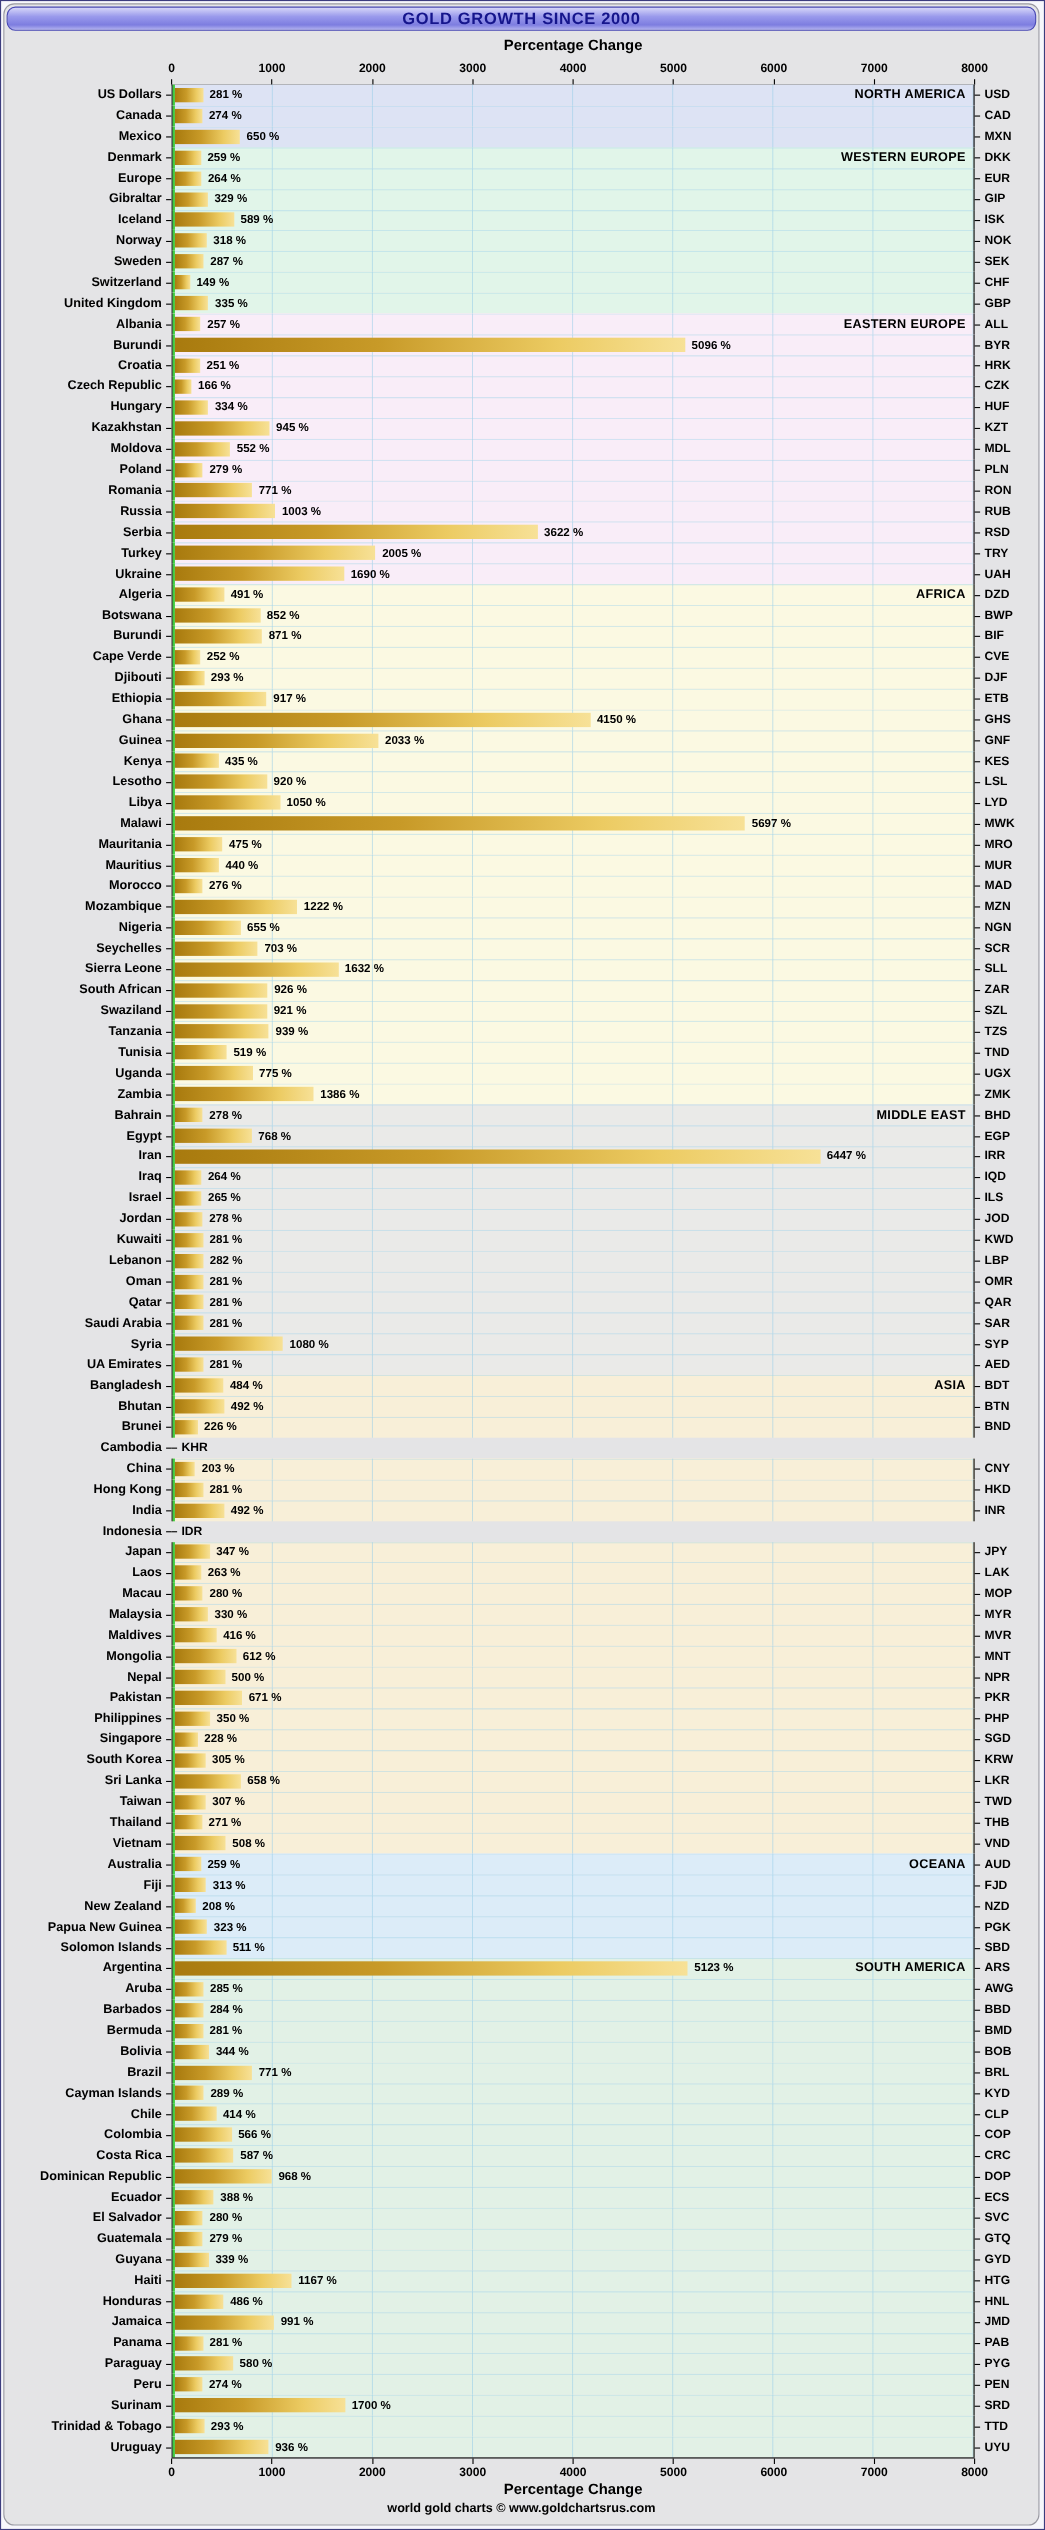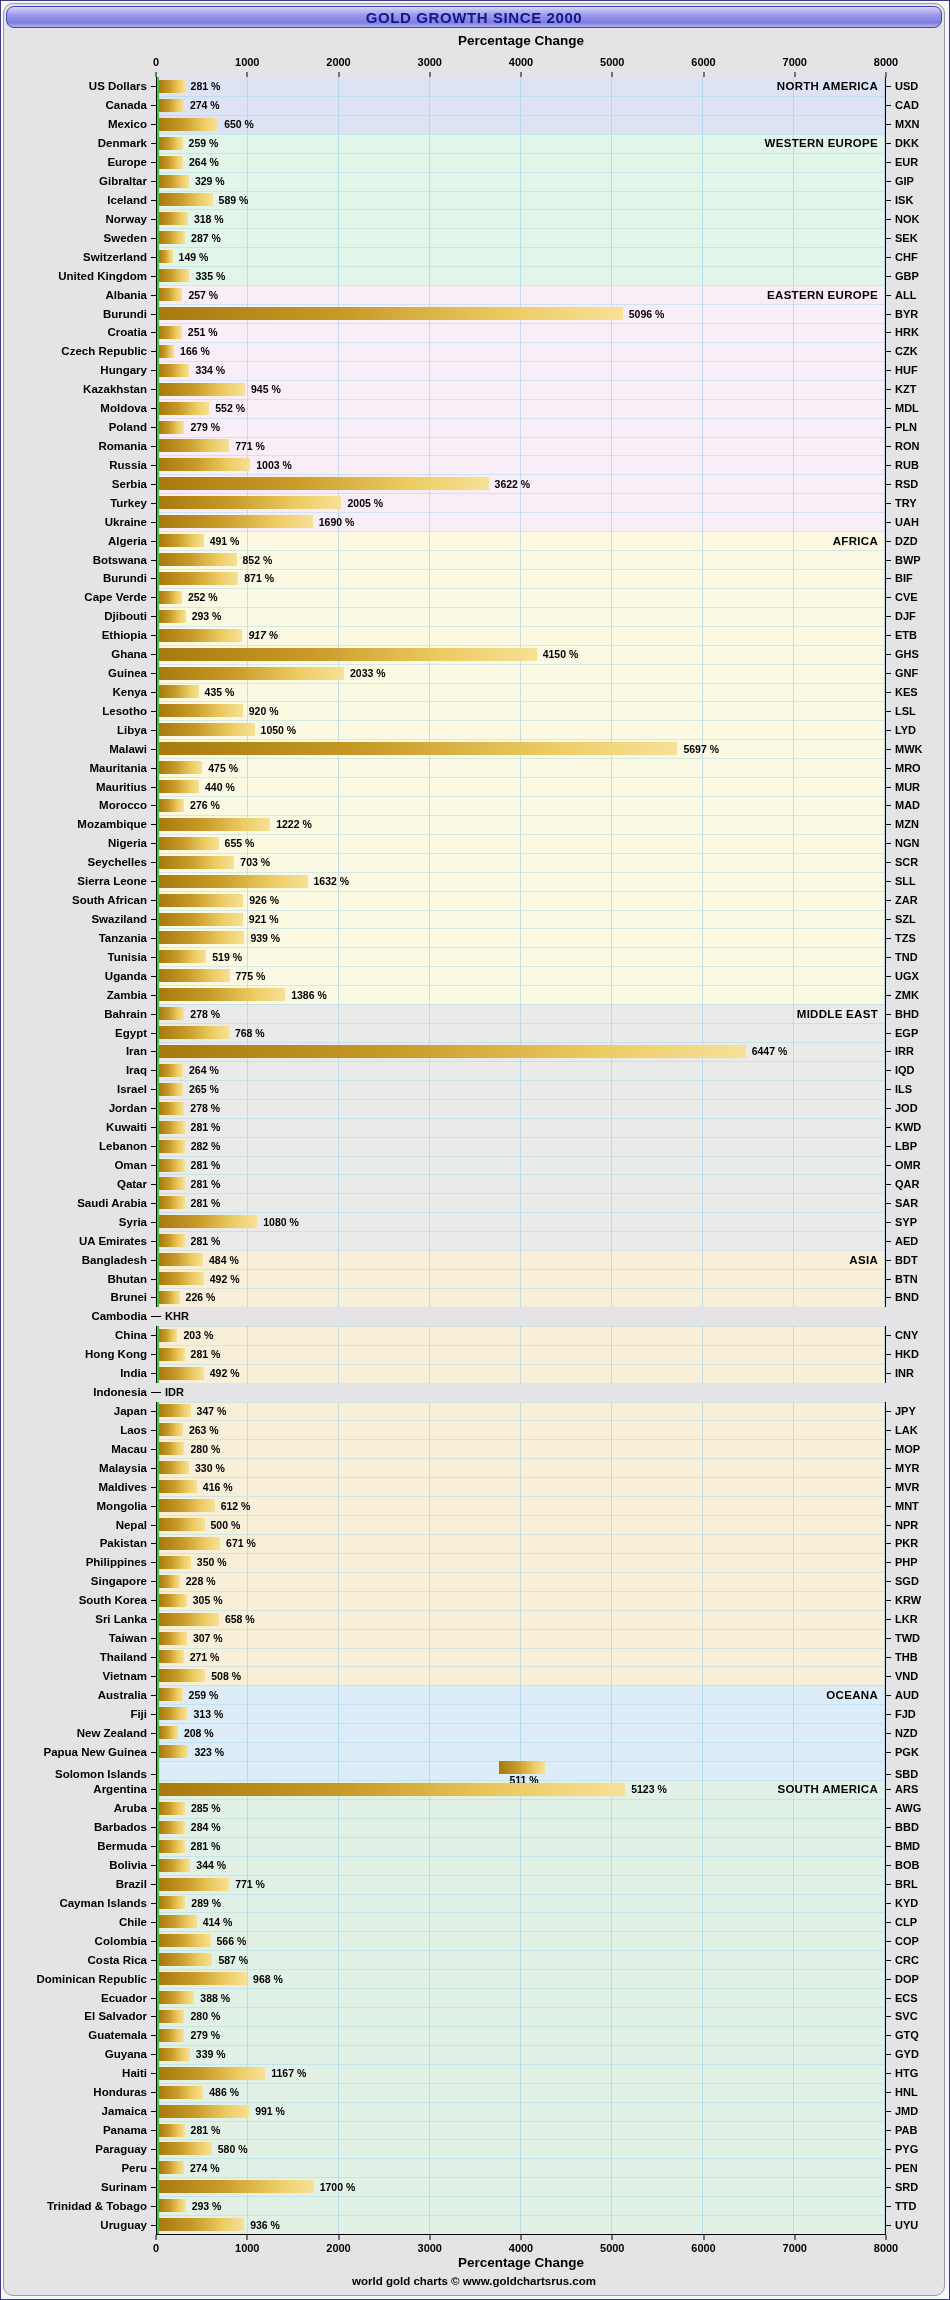--- a/index.html
+++ b/index.html
@@ -548,21 +548,21 @@
     <div class="cell-code">
       <span class="tick"></span>
       <span class="code">DJF</span>
     </div>
   </div>
       <div class="row">
     <div class="cell-label">
       <span class="lbl">Ethiopia</span>
       <span class="tick"></span>
     </div>
-    <div class="cell-plot" style="background-color: rgb(251, 249, 226); font-style: italic;">
+    <div class="cell-plot" style="background-color: rgb(251, 249, 226);">
       <span class="zero-line"></span>
       <span class="bar" style="width: 11.4625%;"></span>
       <span class="val">917 %</span>
     </div>
     <div class="cell-code">
       <span class="tick"></span>
       <span class="code">ETB</span>
     </div>
   </div>
       <div class="row">
@@ -1441,21 +1441,21 @@
     <div class="cell-code">
       <span class="tick"></span>
       <span class="code">PGK</span>
     </div>
   </div>
       <div class="row">
     <div class="cell-label">
       <span class="lbl">Solomon Islands</span>
       <span class="tick"></span>
     </div>
-    <div class="cell-plot" style="background-color: rgb(220, 236, 248); flex-direction: column;">
+    <div class="cell-plot" style="background-color: rgb(220, 236, 248);">
       <span class="zero-line"></span>
       <span class="bar" style="width: 6.3875%;"></span>
       <span class="val">511 %</span>
     </div>
     <div class="cell-code">
       <span class="tick"></span>
       <span class="code">SBD</span>
     </div>
   </div>
       <div class="row">

